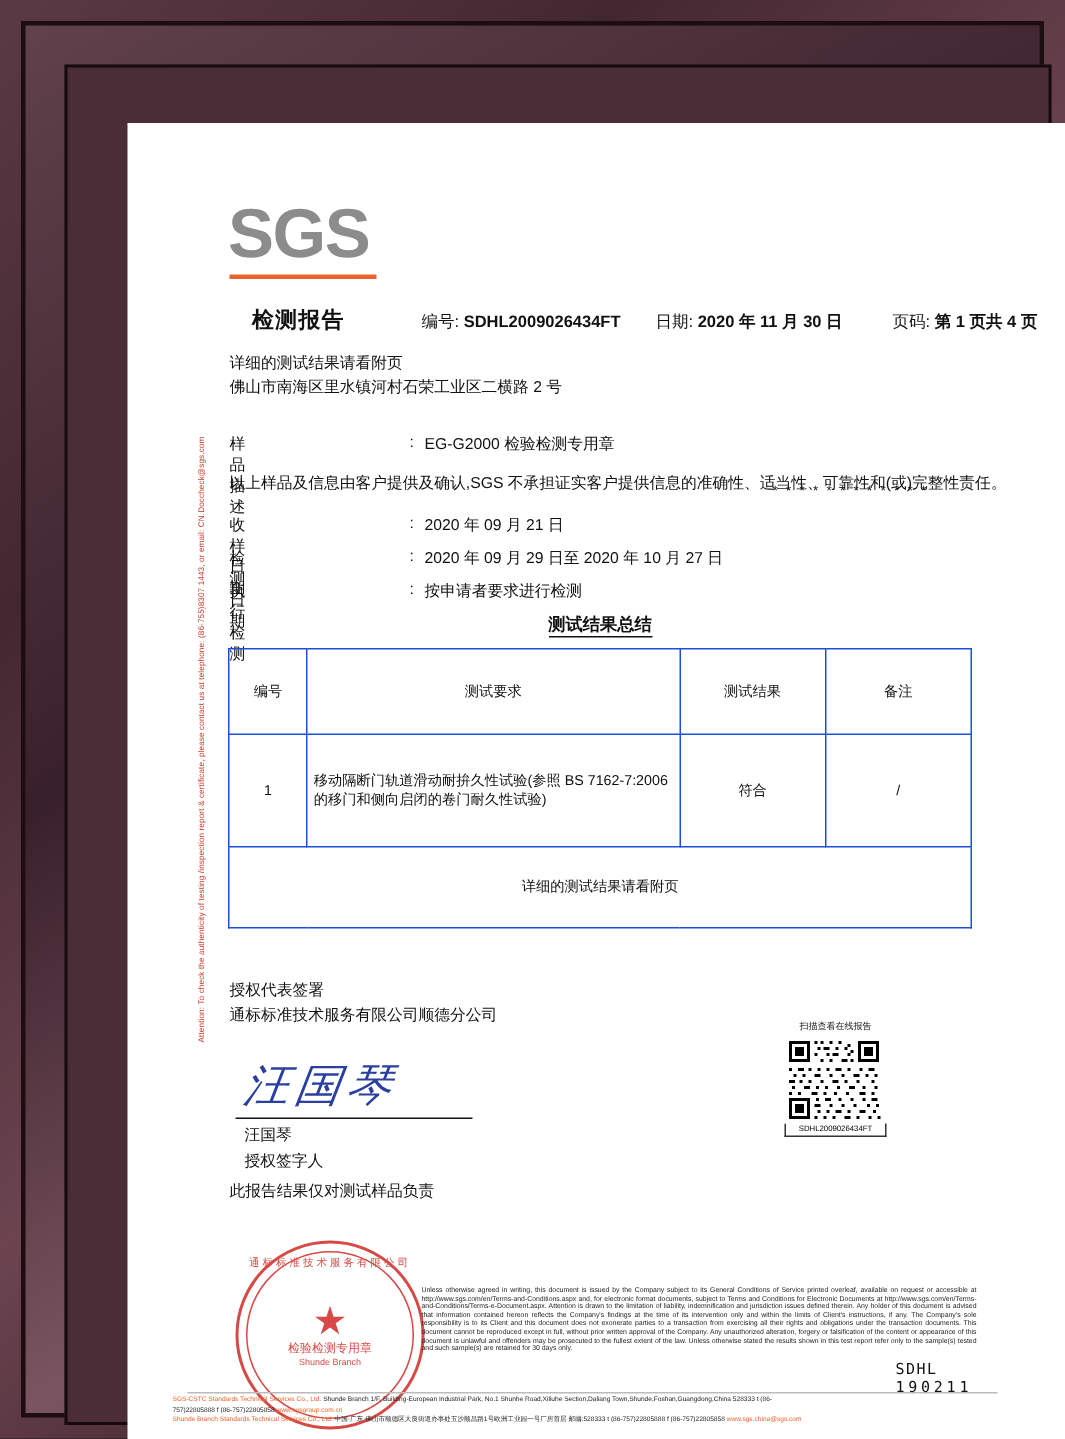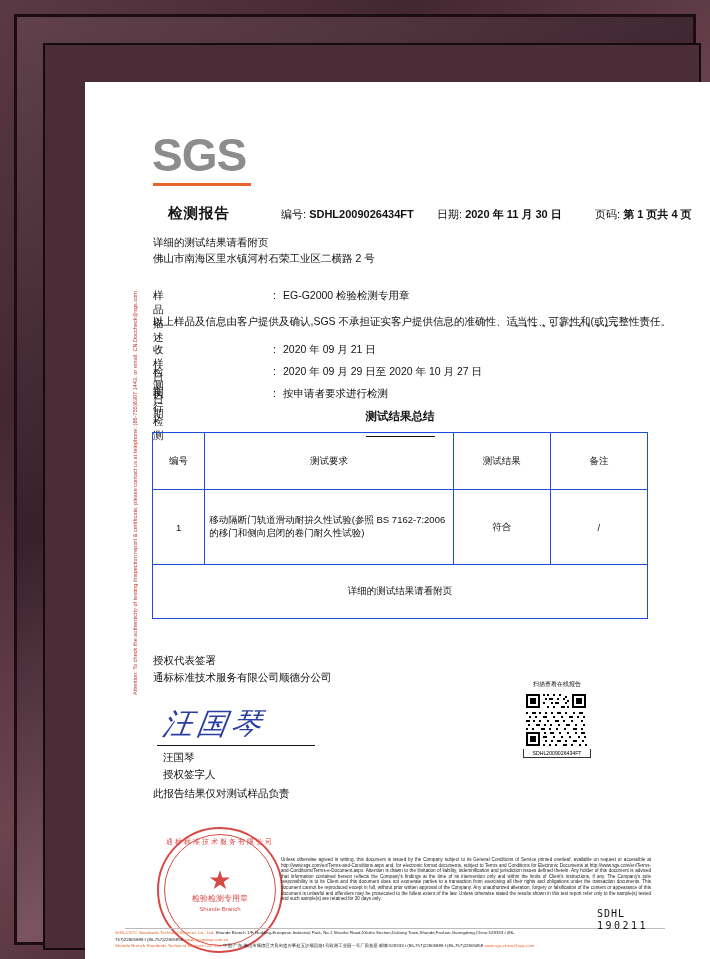--- a/index.html
+++ b/index.html
@@ -153,21 +153,21 @@
     position: absolute;
     left: 0; top: 327px;
     width: 630px;
     text-align: center;
     font-size: 11.5px;
     font-weight: bold;
     color: #111;
   }
   .section-title span {
     border-bottom: 1px solid #111;
-    padding-bottom: 14px;
+    padding-bottom: 1px;
   }
 
   
   table.results {
     position: absolute;
     left: 67px; top: 350px;
     width: 496px;
     border-collapse: collapse;
     font-size: 9.5px;
     color: #111;

